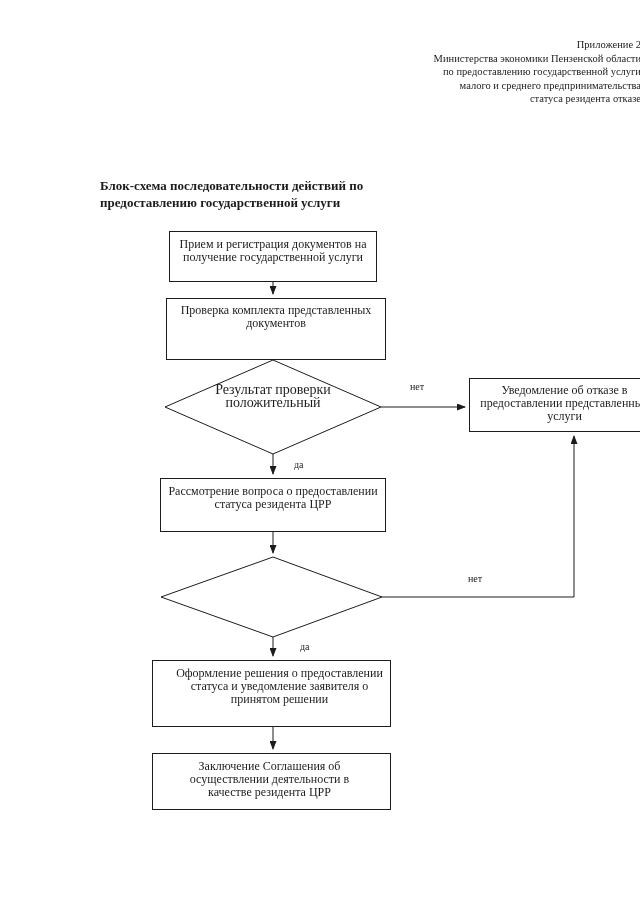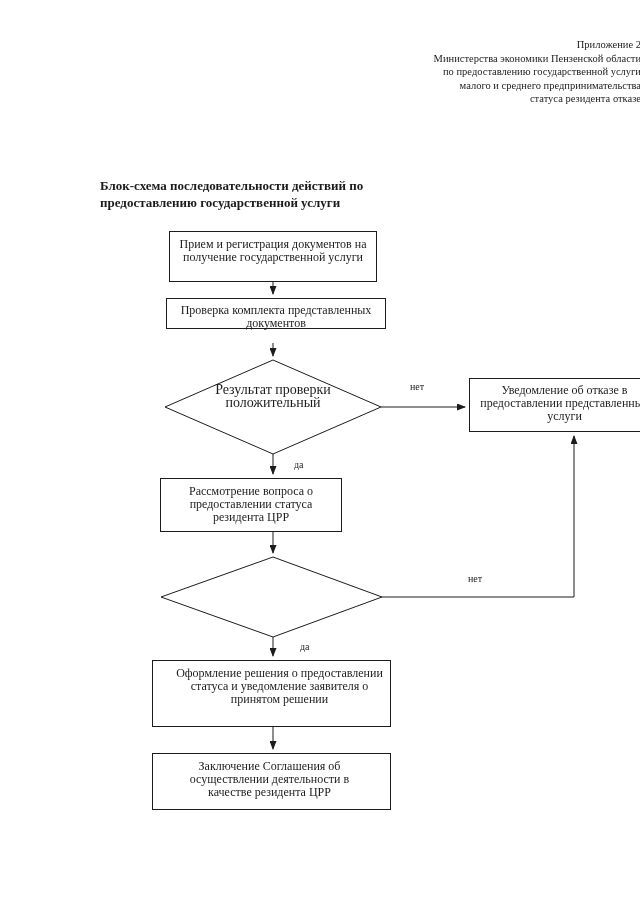--- a/index.html
+++ b/index.html
@@ -42,22 +42,22 @@
     position: absolute;
     box-sizing: border-box;
     border: 1px solid #1c1c1c;
     background: #ffffff;
     font-size: 12px;
     line-height: 13px;
     text-align: center;
     padding-top: 6px;
   }
   .box-receive   { left: 125px; top: 231px; width: 208px; height: 51px; padding-left: 6px;  padding-right: 6px; }
-  .box-check     { left: 122px; top: 298px; width: 220px; height: 31px; padding-left: 6px;  padding-right: 6px; padding-top: 5px; }
-  .box-consider  { left: 116px; top: 478px; width: 182px; height: 54px; padding-left: 6px;  padding-right: 6px; }
+  .box-check     { left: 122px; top: 298px; width: 220px; height: 62px; padding-left: 6px;  padding-right: 6px; padding-top: 5px; }
+  .box-consider  { left: 116px; top: 478px; width: 226px; height: 54px; padding-left: 6px;  padding-right: 6px; }
   .box-formalize { left: 108px; top: 660px; width: 239px; height: 67px; padding-left: 16px; padding-right: 0; }
   .box-agreement { left: 108px; top: 753px; width: 239px; height: 57px; padding-left: 14px; padding-right: 18px; }
   .box-refusal   { left: 425px; top: 378px; width: 191px; height: 54px; padding-left: 10px; padding-right: 10px; padding-top: 5px; }
   .diamond-label {
     position: absolute;
     text-align: center;
     font-size: 14px;
     line-height: 12.5px;
   }
   .dlabel-1 { left: 164px; top: 384px; width: 130px; }

